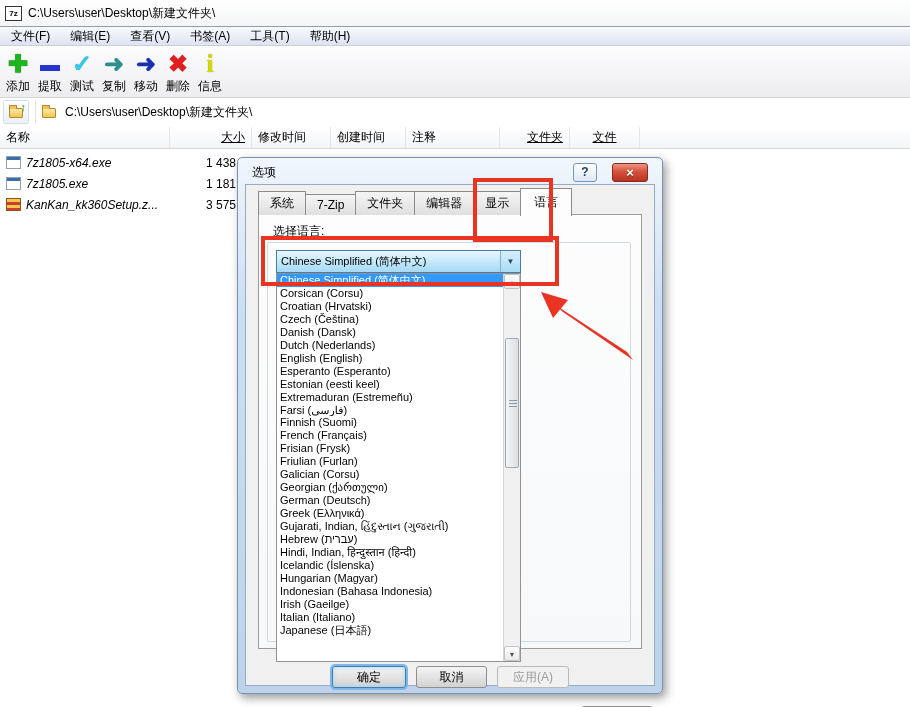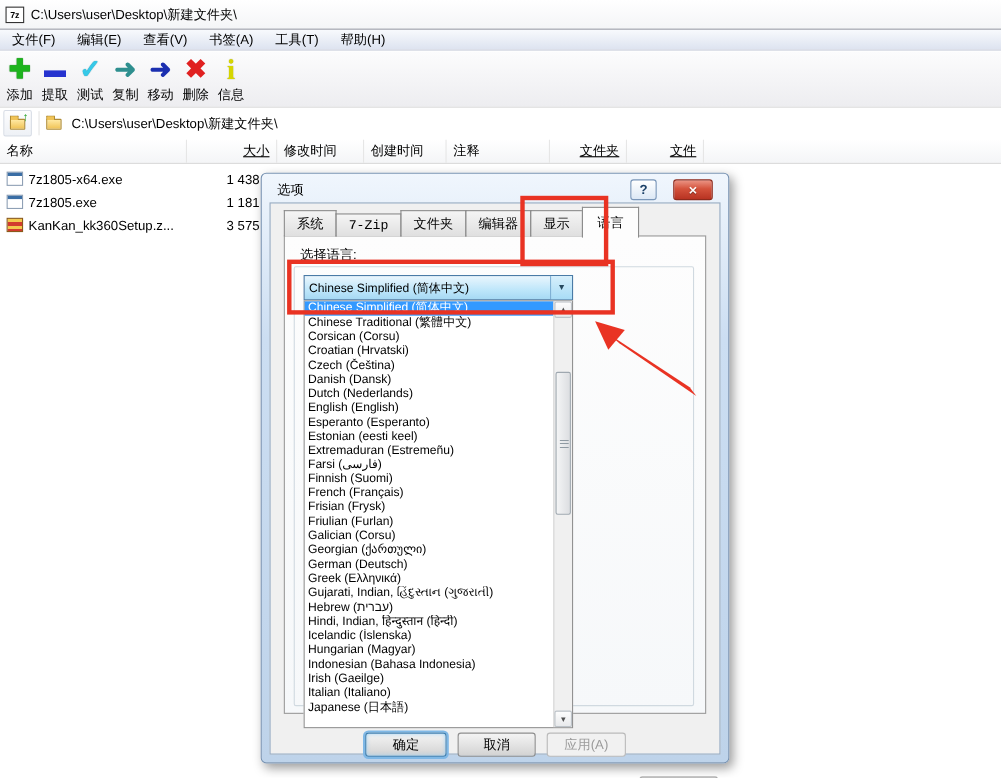--- a/index.html
+++ b/index.html
@@ -47,40 +47,40 @@
     background:linear-gradient(180deg,#ffffff,#f4f5f7); border-bottom:1px solid #d9d9d9;
     display:flex; align-items:center; font-size:12px; }
   .hcell { height:100%; line-height:21px; padding:0 6px; border-right:1px solid #e6e6e6; }
   .hc-r { text-align:right;text-decoration:underline; }
   
   .frow { position:absolute; left:0; height:21px; display:flex; align-items:center; }
   .ficon { width:15px; height:13px; margin:0 5px 0 6px; border:1px solid #8fa0b5; background:#fff; position:relative; }
   .ficon.exe::before { content:""; position:absolute; left:0; top:0; right:0; height:3px; background:#3a6ea5; }
   .ficon.arch { border:1px solid #8a5a1a;
     background:repeating-linear-gradient(180deg,#f3c84e 0 3px,#d23a2e 3px 6px); }
-  .fname { font-size:12px; }
+  .fname { font-size:12px;font-style:italic; }
   .fsize { position:absolute; font-size:12px; text-align:right; width:90px; }
   
   .dialog { position:absolute; left:237px; top:157px; width:426px; height:537px; z-index:10;
     background:linear-gradient(180deg,#f0f6fd,#ccdef2 28%,#bed3ea);
     border:1px solid #7792b2; border-radius:5px; box-shadow:3px 4px 10px rgba(0,0,0,.4); }
   .dlg-title { position:absolute; left:14px; top:6px; font-size:12px; }
   .dlg-help { position:absolute; right:65px; top:5px; width:24px; height:19px;
     background:linear-gradient(180deg,#ffffff,#dce8f5); border:1px solid #7a96b8; border-radius:3px;
     font-size:12px; font-weight:bold; color:#1a3f66; text-align:center; line-height:17px; }
   .dlg-close { position:absolute; right:14px; top:5px; width:36px; height:19px;
     background:linear-gradient(180deg,#eb9484,#d4523c 45%,#b83322); border:1px solid #8e2a1c; border-radius:3px;
     color:#fff; font-size:13px; font-weight:bold; text-align:center; line-height:17px;
     text-shadow:0 1px 1px rgba(0,0,0,.4); }
   .dlg-content { position:absolute; left:7px; right:7px; top:26px; bottom:7px;
     background:#f0f0f0; border:1px solid #95abc4; }
   
   .tabstrip { position:absolute; left:12px; top:7px; height:23px; display:flex; align-items:flex-end; z-index:2; }
   .tab { padding:3px 11px 3px; background:linear-gradient(180deg,#f5f5f5,#dfdfdf);
-    border:1px solid #8c8c8c; border-bottom:none; margin-right:-1px; font-size:12px;font-family:Liberation Mono, monospace; }
+    border:1px solid #8c8c8c; border-bottom:none; margin-right:-1px; font-size:12px; }
   .tab.active { background:#fdfdfd; padding:5px 13px 5px; position:relative; top:1px; z-index:3; }
   .tabpage { position:absolute; left:12px; right:12px; top:29px; bottom:36px;
     background:linear-gradient(180deg,#fdfdfd,#f6f8fa); border:1px solid #9b9b9b; }
   
   .groupbox { position:absolute; left:8px; right:10px; top:27px; bottom:6px;
     border:1px solid #d0d9e0; border-radius:2px; }
   .group-label { position:absolute; left:14px; top:8px; font-size:12px; }
   
   .combo { position:absolute; left:17px; top:35px; width:245px; height:23px;
     background:linear-gradient(180deg,#eaf6fd,#bee6fa 60%,#a6d9f4); border:1px solid #4a7ba6;
@@ -176,21 +176,21 @@
   <span class="addr-text">C:\Users\user\Desktop\新建文件夹\</span>
 </div>
 
 <div class="headerrow">
   <div class="hcell" style="width:170px;">名称</div>
   <div class="hcell hc-r" style="width:82px;">大小</div>
   <div class="hcell" style="width:79px;">修改时间</div>
   <div class="hcell" style="width:75px;">创建时间</div>
   <div class="hcell" style="width:94px;">注释</div>
   <div class="hcell hc-r" style="width:70px;">文件夹</div>
-  <div class="hcell hc-r" style="width:70px;">文件</div>
+  <div class="hcell hc-r" style="width:70px;text-align:center;">文件</div>
   <div class="hcell" style="flex:1; border-right:none;"></div>
 </div>
 
 <div class="frow" style="top:152px;">
   <span class="ficon exe"></span>
   <span class="fname">7z1805-x64.exe</span>
 </div>
 <span class="fsize" style="top:156px; left:156px;">1 438 0</span>
 
 <div class="frow" style="top:173px;">
@@ -224,21 +224,20 @@
       <span class="group-label">选择语言:</span>
       <div class="groupbox"></div>
 
       <div class="combo">
         <span class="combo-text">Chinese Simplified (简体中文)</span>
         <span class="combo-btn">▼</span>
       </div>
 
       <div class="droplist">
         <div class="lang-item sel">Chinese Simplified (简体中文)</div>
-        <div class="lang-item">Chinese Traditional (繁體中文)</div>
         <div class="lang-item">Corsican (Corsu)</div>
         <div class="lang-item">Croatian (Hrvatski)</div>
         <div class="lang-item">Czech (Čeština)</div>
         <div class="lang-item">Danish (Dansk)</div>
         <div class="lang-item">Dutch (Nederlands)</div>
         <div class="lang-item">English (English)</div>
         <div class="lang-item">Esperanto (Esperanto)</div>
         <div class="lang-item">Estonian (eesti keel)</div>
         <div class="lang-item">Extremaduran (Estremeñu)</div>
         <div class="lang-item">Farsi (فارسی)</div>

